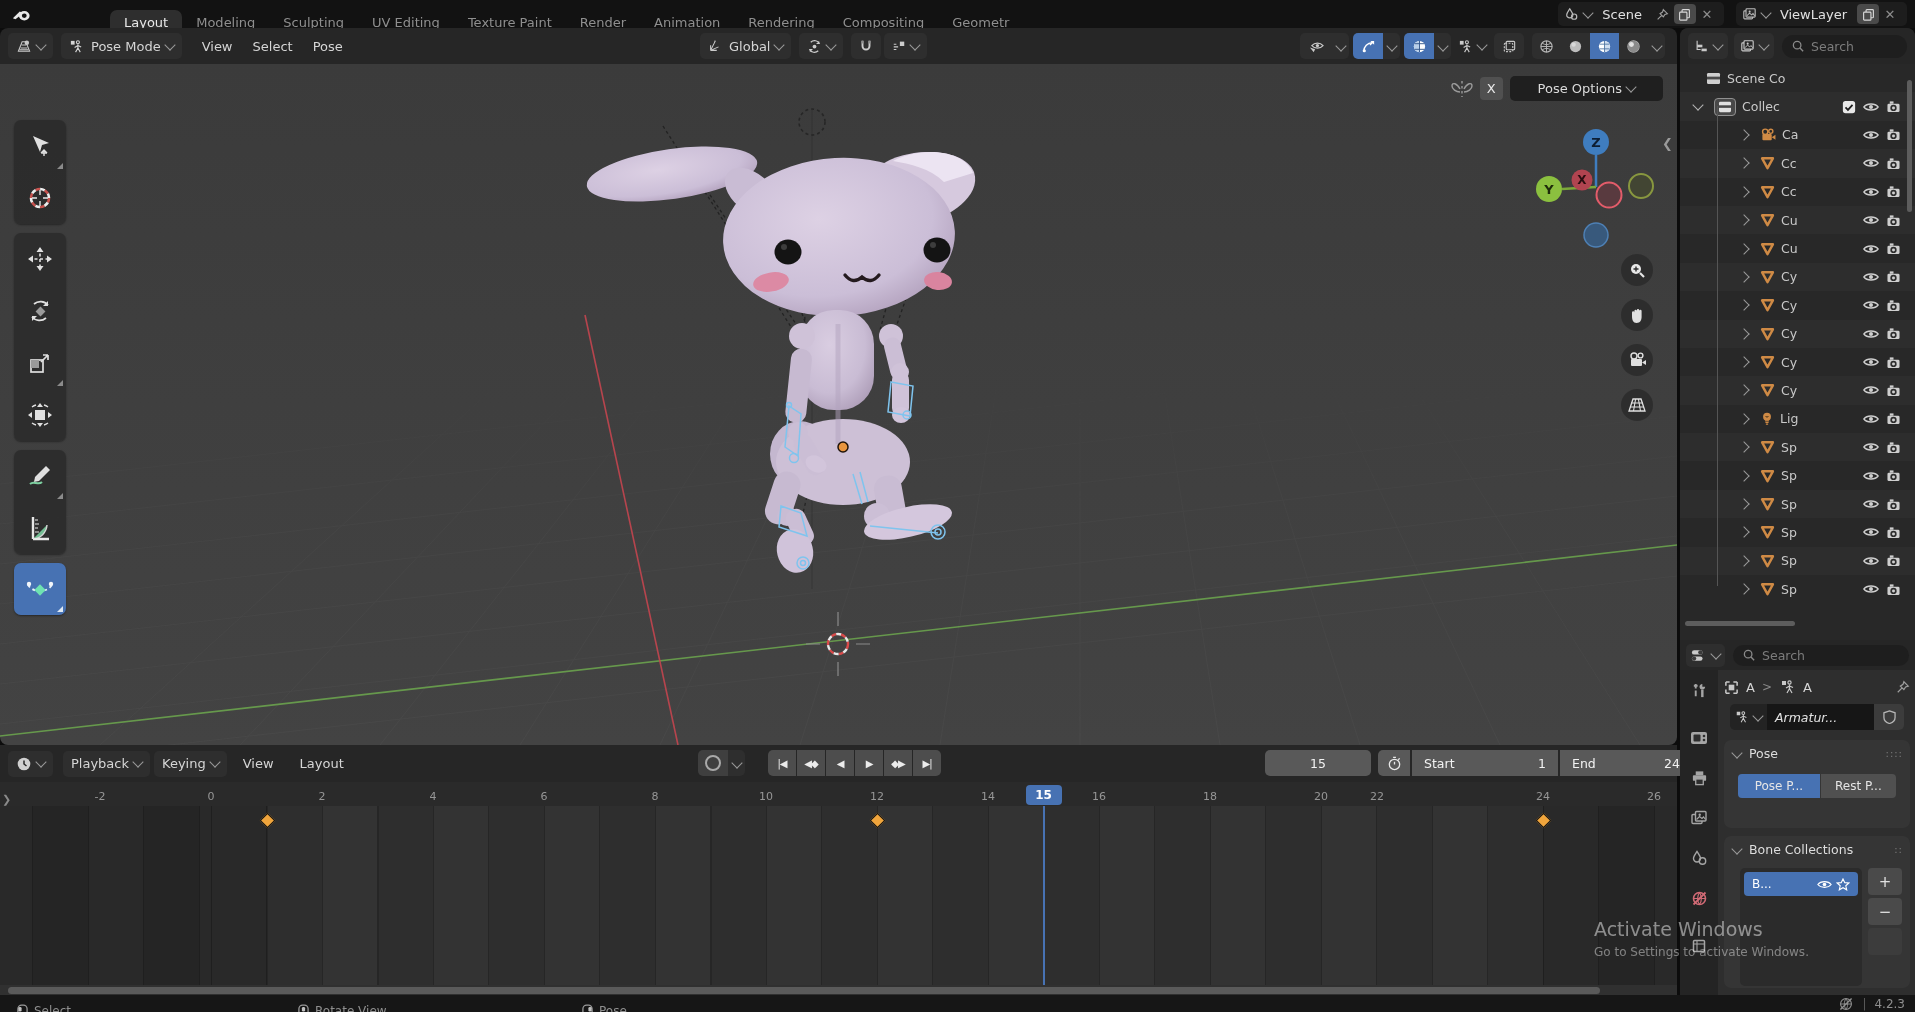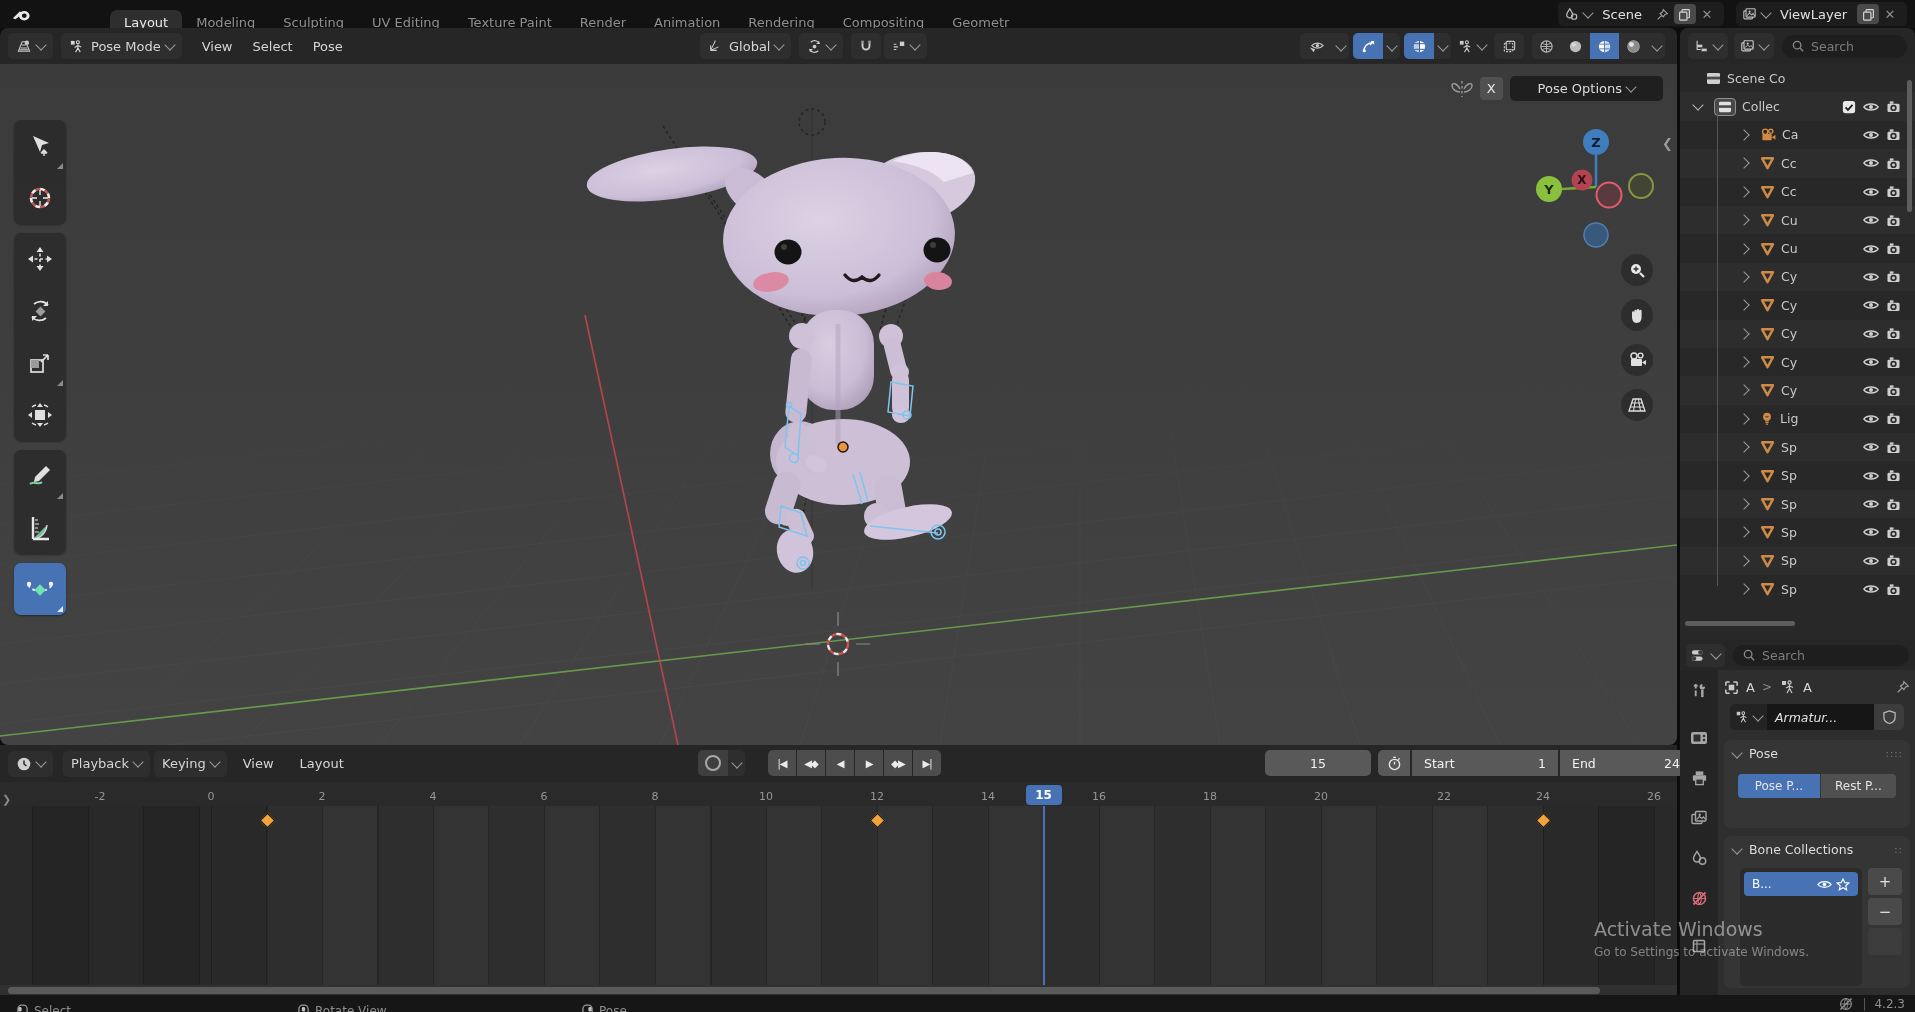--- a/index.html
+++ b/index.html
@@ -603,21 +603,21 @@
         <span class="tick" style="left: 322px;">2</span>
         <span class="tick" style="left: 433px;">4</span>
         <span class="tick" style="left: 544px;">6</span>
         <span class="tick" style="left: 655px;">8</span>
         <span class="tick" style="left: 766px;">10</span>
         <span class="tick" style="left: 877px;">12</span>
         <span class="tick" style="left: 988px;">14</span>
         <span class="tick" style="left: 1099px;">16</span>
         <span class="tick" style="left: 1210px;">18</span>
         <span class="tick" style="left: 1321px;">20</span>
-        <span class="tick" style="left: 1444px;">22</span>
+        <span class="tick" style="left: 1377px;">22</span>
         <span class="tick" style="left: 1543px;">24</span>
         <span class="tick" style="left: 1654px;">26</span>
         <div style="position: absolute; bottom: 1px; left: 1025.5px; width: 36px; height: 20px; background: rgb(71, 114, 179); border-radius: 4px; color: rgb(255, 255, 255); font-size: 12px; font-weight: bold; display: flex; align-items: center; justify-content: center;">15</div>
       </div>
     <div id="channels" style="background: repeating-linear-gradient(90deg, rgb(38, 38, 38) 0px, rgb(38, 38, 38) 1px, transparent 1px, transparent 55.5px) 211px 0px, repeating-linear-gradient(90deg, rgb(51, 51, 51) 0px, rgb(51, 51, 51) 55.5px, rgb(46, 46, 46) 55.5px, rgb(46, 46, 46) 111px) 211px 0px;">
         <div style="position: absolute; left: 0px; top: 0px; width: 266.5px; height: 179px; background: rgba(0, 0, 0, 0.18);"></div>
         <div style="position: absolute; left: 1543px; top: 0px; right: 0px; height: 179px; background: rgba(0, 0, 0, 0.18);"></div>
         <div class="kf" style="position: absolute; left: 261.5px; top: 9px;"></div>
         <div class="kf" style="position: absolute; left: 872px; top: 9px;"></div>
         <div class="kf" style="position: absolute; left: 1538px; top: 9px;"></div>

